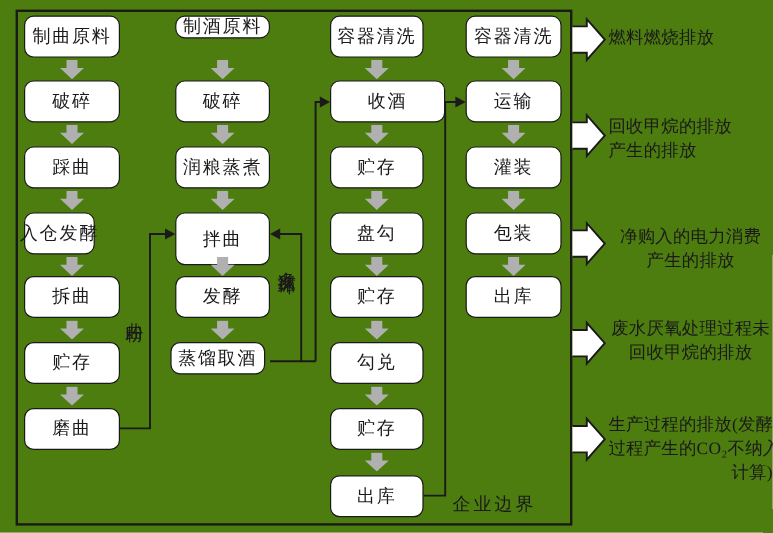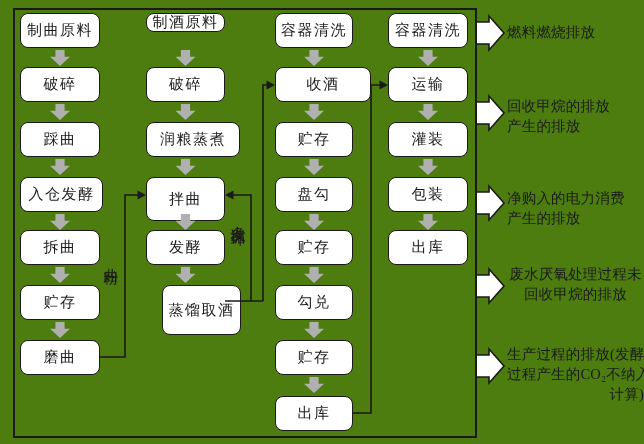--- a/index.html
+++ b/index.html
@@ -44,38 +44,38 @@
 
   <div class="boundary"></div>
 
   <div id="flow-columns">
       <div class="box" style="left: 20px; top: 13px; width: 80px; height: 35px;">制曲原料</div>
       <div class="down-arrow" style="left: 50px; top: 50px;"></div>
       <div class="box" style="left: 20px; top: 67px; width: 80px; height: 35px;">破碎</div>
       <div class="down-arrow" style="left: 50px; top: 104px;"></div>
       <div class="box" style="left: 20px; top: 122px; width: 80px; height: 35px;">踩曲</div>
       <div class="down-arrow" style="left: 50px; top: 159px;"></div>
-      <div class="box" style="left: 20px; top: 177px; width: 83px; height: 35px;">入仓发酵</div>
+      <div class="box" style="left: 20px; top: 177px; width: 59px; height: 35px;">入仓发酵</div>
       <div class="down-arrow" style="left: 50px; top: 214px;"></div>
       <div class="box" style="left: 20px; top: 230px; width: 80px; height: 35px;">拆曲</div>
       <div class="down-arrow" style="left: 50px; top: 267px;"></div>
       <div class="box" style="left: 20px; top: 285px; width: 80px; height: 35px;">贮存</div>
       <div class="down-arrow" style="left: 50px; top: 322px;"></div>
       <div class="box" style="left: 20px; top: 340px; width: 80px; height: 35px;">磨曲</div>
       <div class="box" style="left: 146px; top: 13px; width: 79px; height: 19px;">制酒原料</div>
       <div class="down-arrow" style="left: 175.5px; top: 50px;"></div>
       <div class="box" style="left: 146px; top: 67px; width: 79px; height: 35px;">破碎</div>
       <div class="down-arrow" style="left: 175.5px; top: 104px;"></div>
-      <div class="box" style="left: 146px; top: 122px; width: 94px; height: 35px;">润粮蒸煮</div>
+      <div class="box" style="left: 146px; top: 122px; width: 79px; height: 35px;">润粮蒸煮</div>
       <div class="down-arrow" style="left: 175.5px; top: 159px;"></div>
       <div class="box" style="left: 146px; top: 177px; width: 79px; height: 44px;">拌曲</div>
       <div class="down-arrow" style="left: 175.5px; top: 214px;"></div>
       <div class="box" style="left: 146px; top: 230px; width: 79px; height: 35px;">发酵</div>
       <div class="down-arrow" style="left: 175.5px; top: 267px;"></div>
-      <div class="box" style="left: 162px; top: 285px; width: 79px; height: 50px;">蒸馏取酒</div>
+      <div class="box" style="left: 142px; top: 285px; width: 79px; height: 27px;">蒸馏取酒</div>
       <div class="box" style="left: 275px; top: 13px; width: 78px; height: 35px;">容器清洗</div>
       <div class="down-arrow" style="left: 304px; top: 50px;"></div>
       <div class="box" style="left: 275px; top: 67px; width: 96px; height: 35px;">收酒</div>
       <div class="down-arrow" style="left: 304px; top: 104px;"></div>
       <div class="box" style="left: 275px; top: 122px; width: 78px; height: 35px;">贮存</div>
       <div class="down-arrow" style="left: 304px; top: 159px;"></div>
       <div class="box" style="left: 275px; top: 177px; width: 78px; height: 35px;">盘勾</div>
       <div class="down-arrow" style="left: 304px; top: 214px;"></div>
       <div class="box" style="left: 275px; top: 230px; width: 78px; height: 35px;">贮存</div>
       <div class="down-arrow" style="left: 304px; top: 267px;"></div>
@@ -116,26 +116,27 @@
   <path class="block-arrow" d="M477 22 H489 V16 L504 33 L489 50 V44 H477"></path>
       <path class="block-arrow" d="M477 102 H489 V96 L504 113 L489 130 V124 H477"></path>
       <path class="block-arrow" d="M477 192 H489 V186 L504 203 L489 220 V214 H477"></path>
       <path class="block-arrow" d="M477 275 H489 V269 L504 286 L489 303 V297 H477"></path>
       <path class="block-arrow" d="M477 355 H489 V349 L504 366 L489 383 V377 H477"></path>
     </svg>
 
   <div class="vlabel" style="left:103px; top:256px;">曲粉</div>
   <div class="vlabel" style="left:230px; top:214px;">多次循环</div>
 
+  <div class="boundary-label">企业边界</div>
 
   <div id="annotations">
       <div class="annotation" style="top: 23px; font-family: Liberation Mono, monospace;">燃料燃烧排放</div>
       <div class="annotation" style="top: 96px;">回收甲烷的排放
 产生的排放</div>
-      <div class="annotation" style="top: 188px;">净购入的电力消费
+      <div class="annotation" style="top: 188px; text-align: center;">净购入的电力消费
 产生的排放</div>
       <div class="annotation" style="top: 264px; text-align: center;">废水厌氧处理过程未
 回收甲烷的排放</div>
       <div class="annotation" style="top: 344px; text-align: right;">生产过程的排放(发酵
 过程产生的CO₂不纳入
 计算)</div>
     </div>
 
 </div>
 

